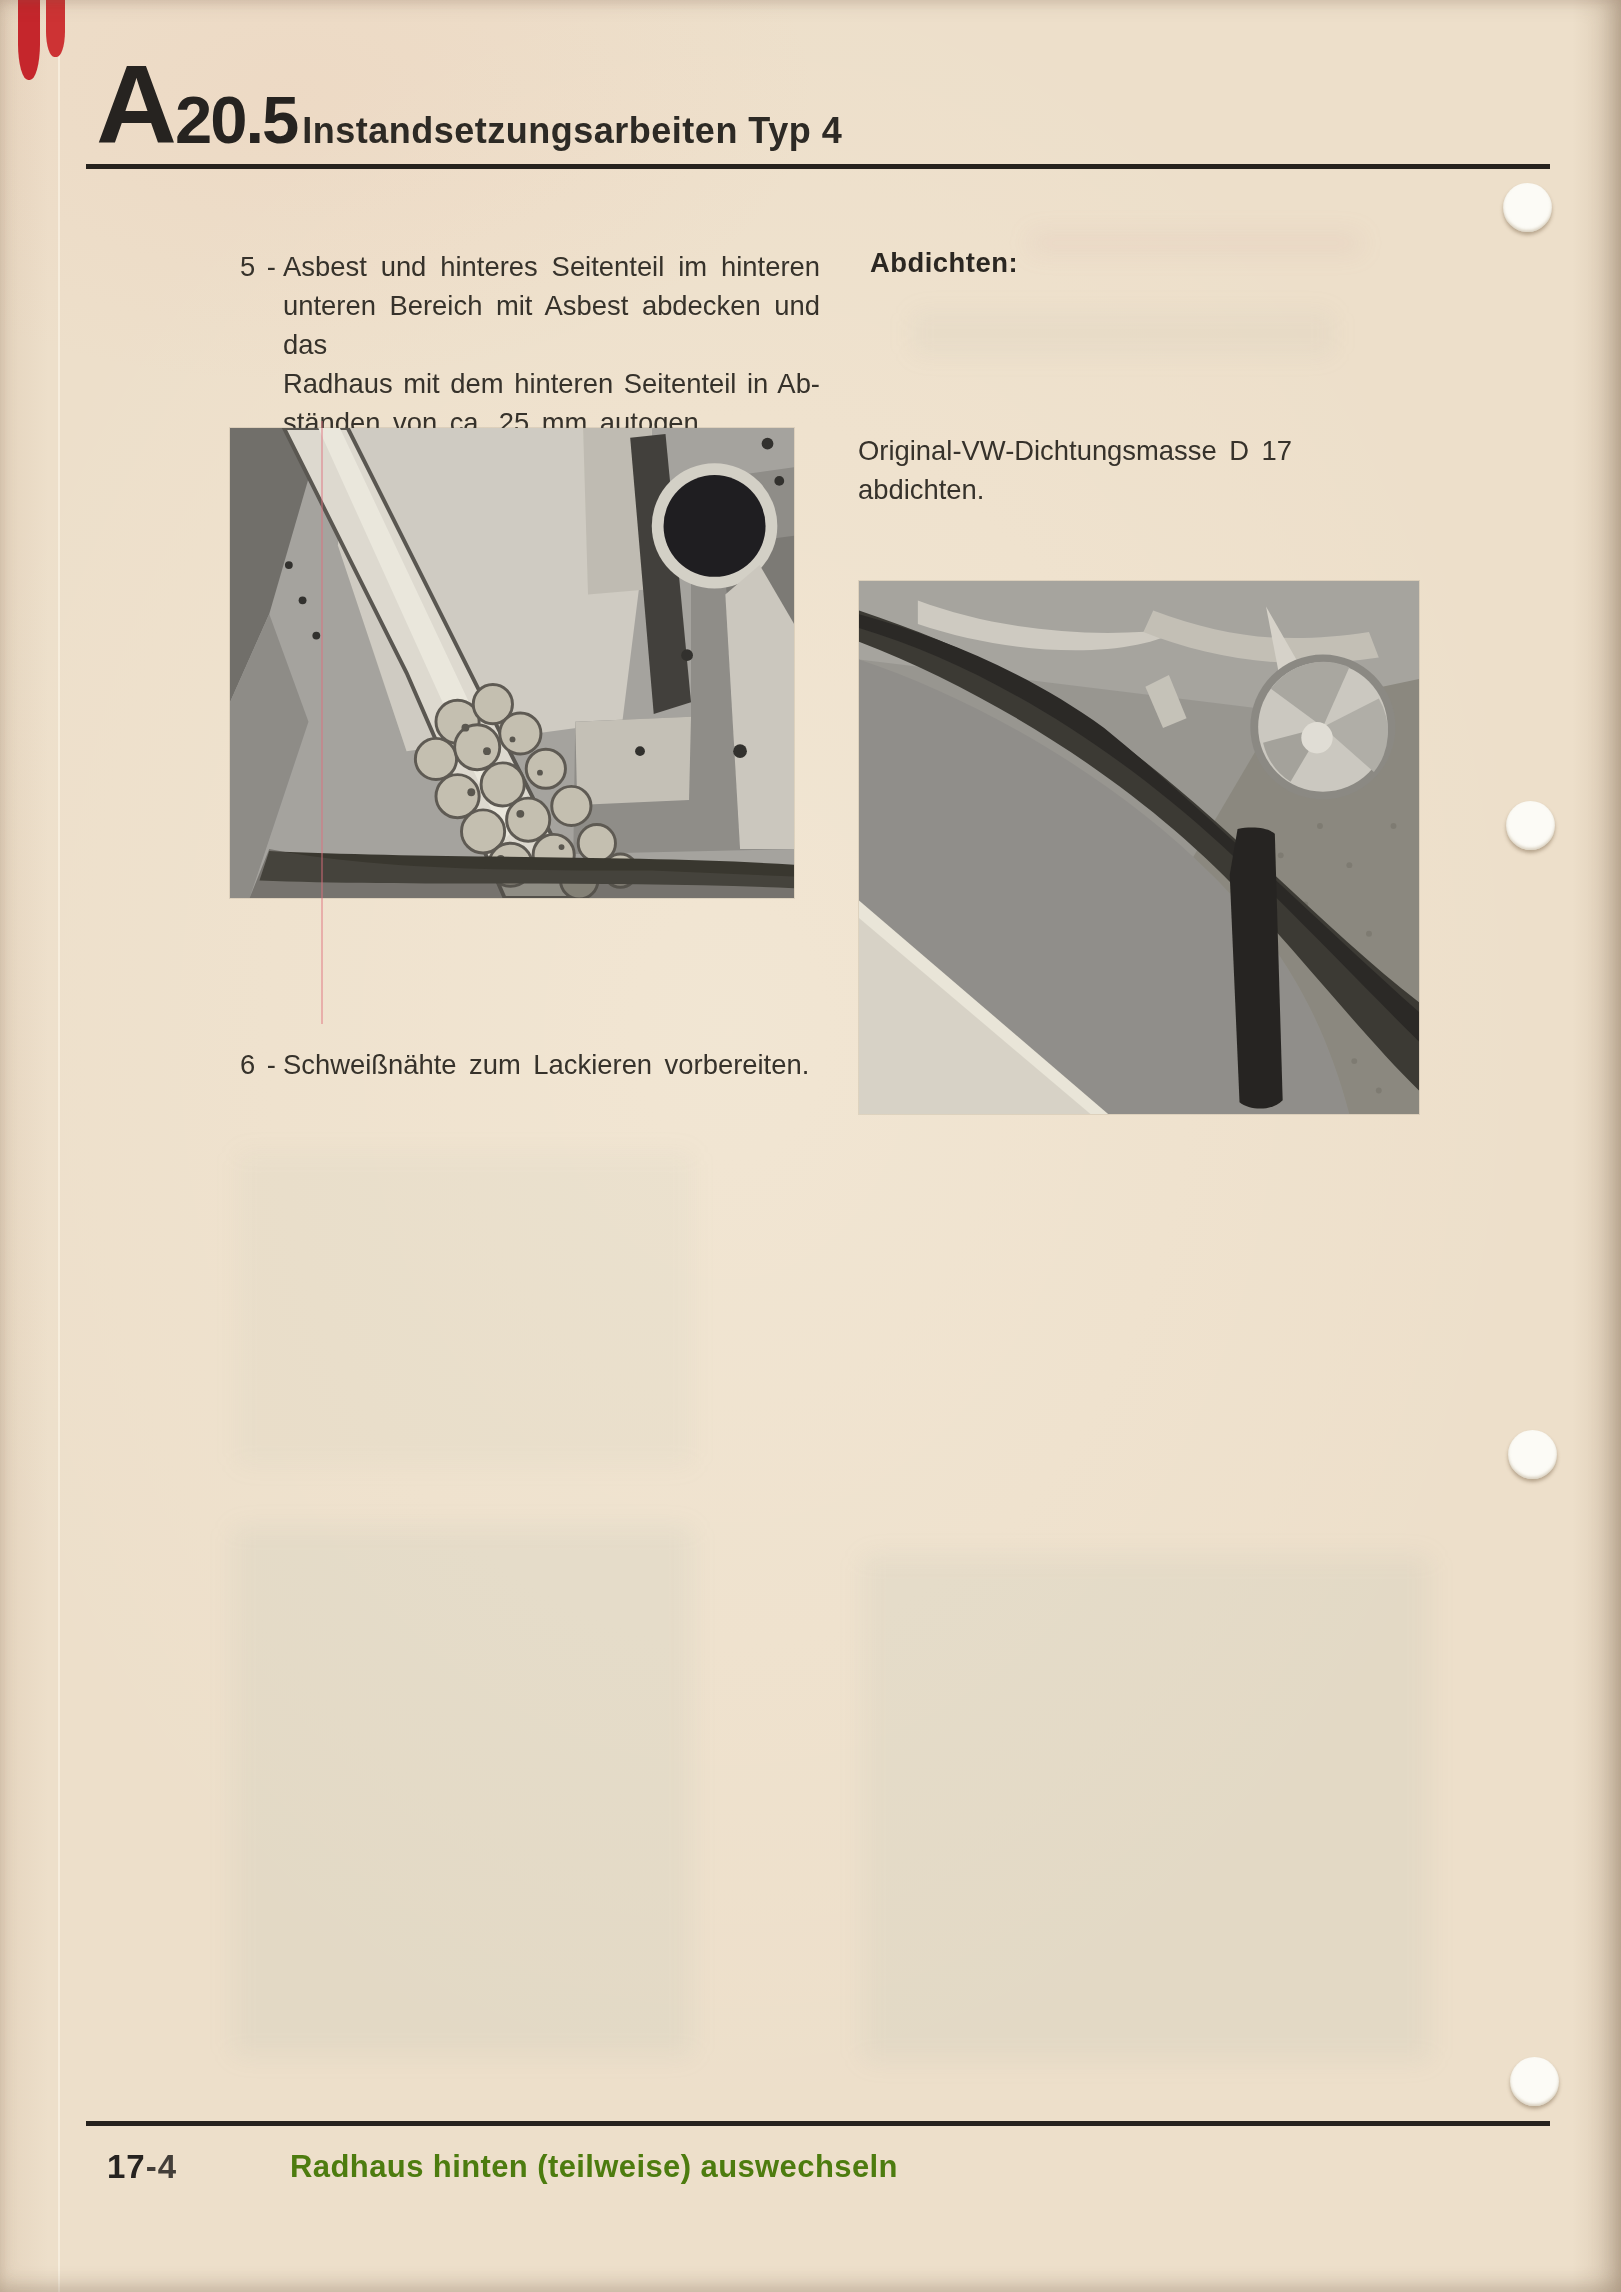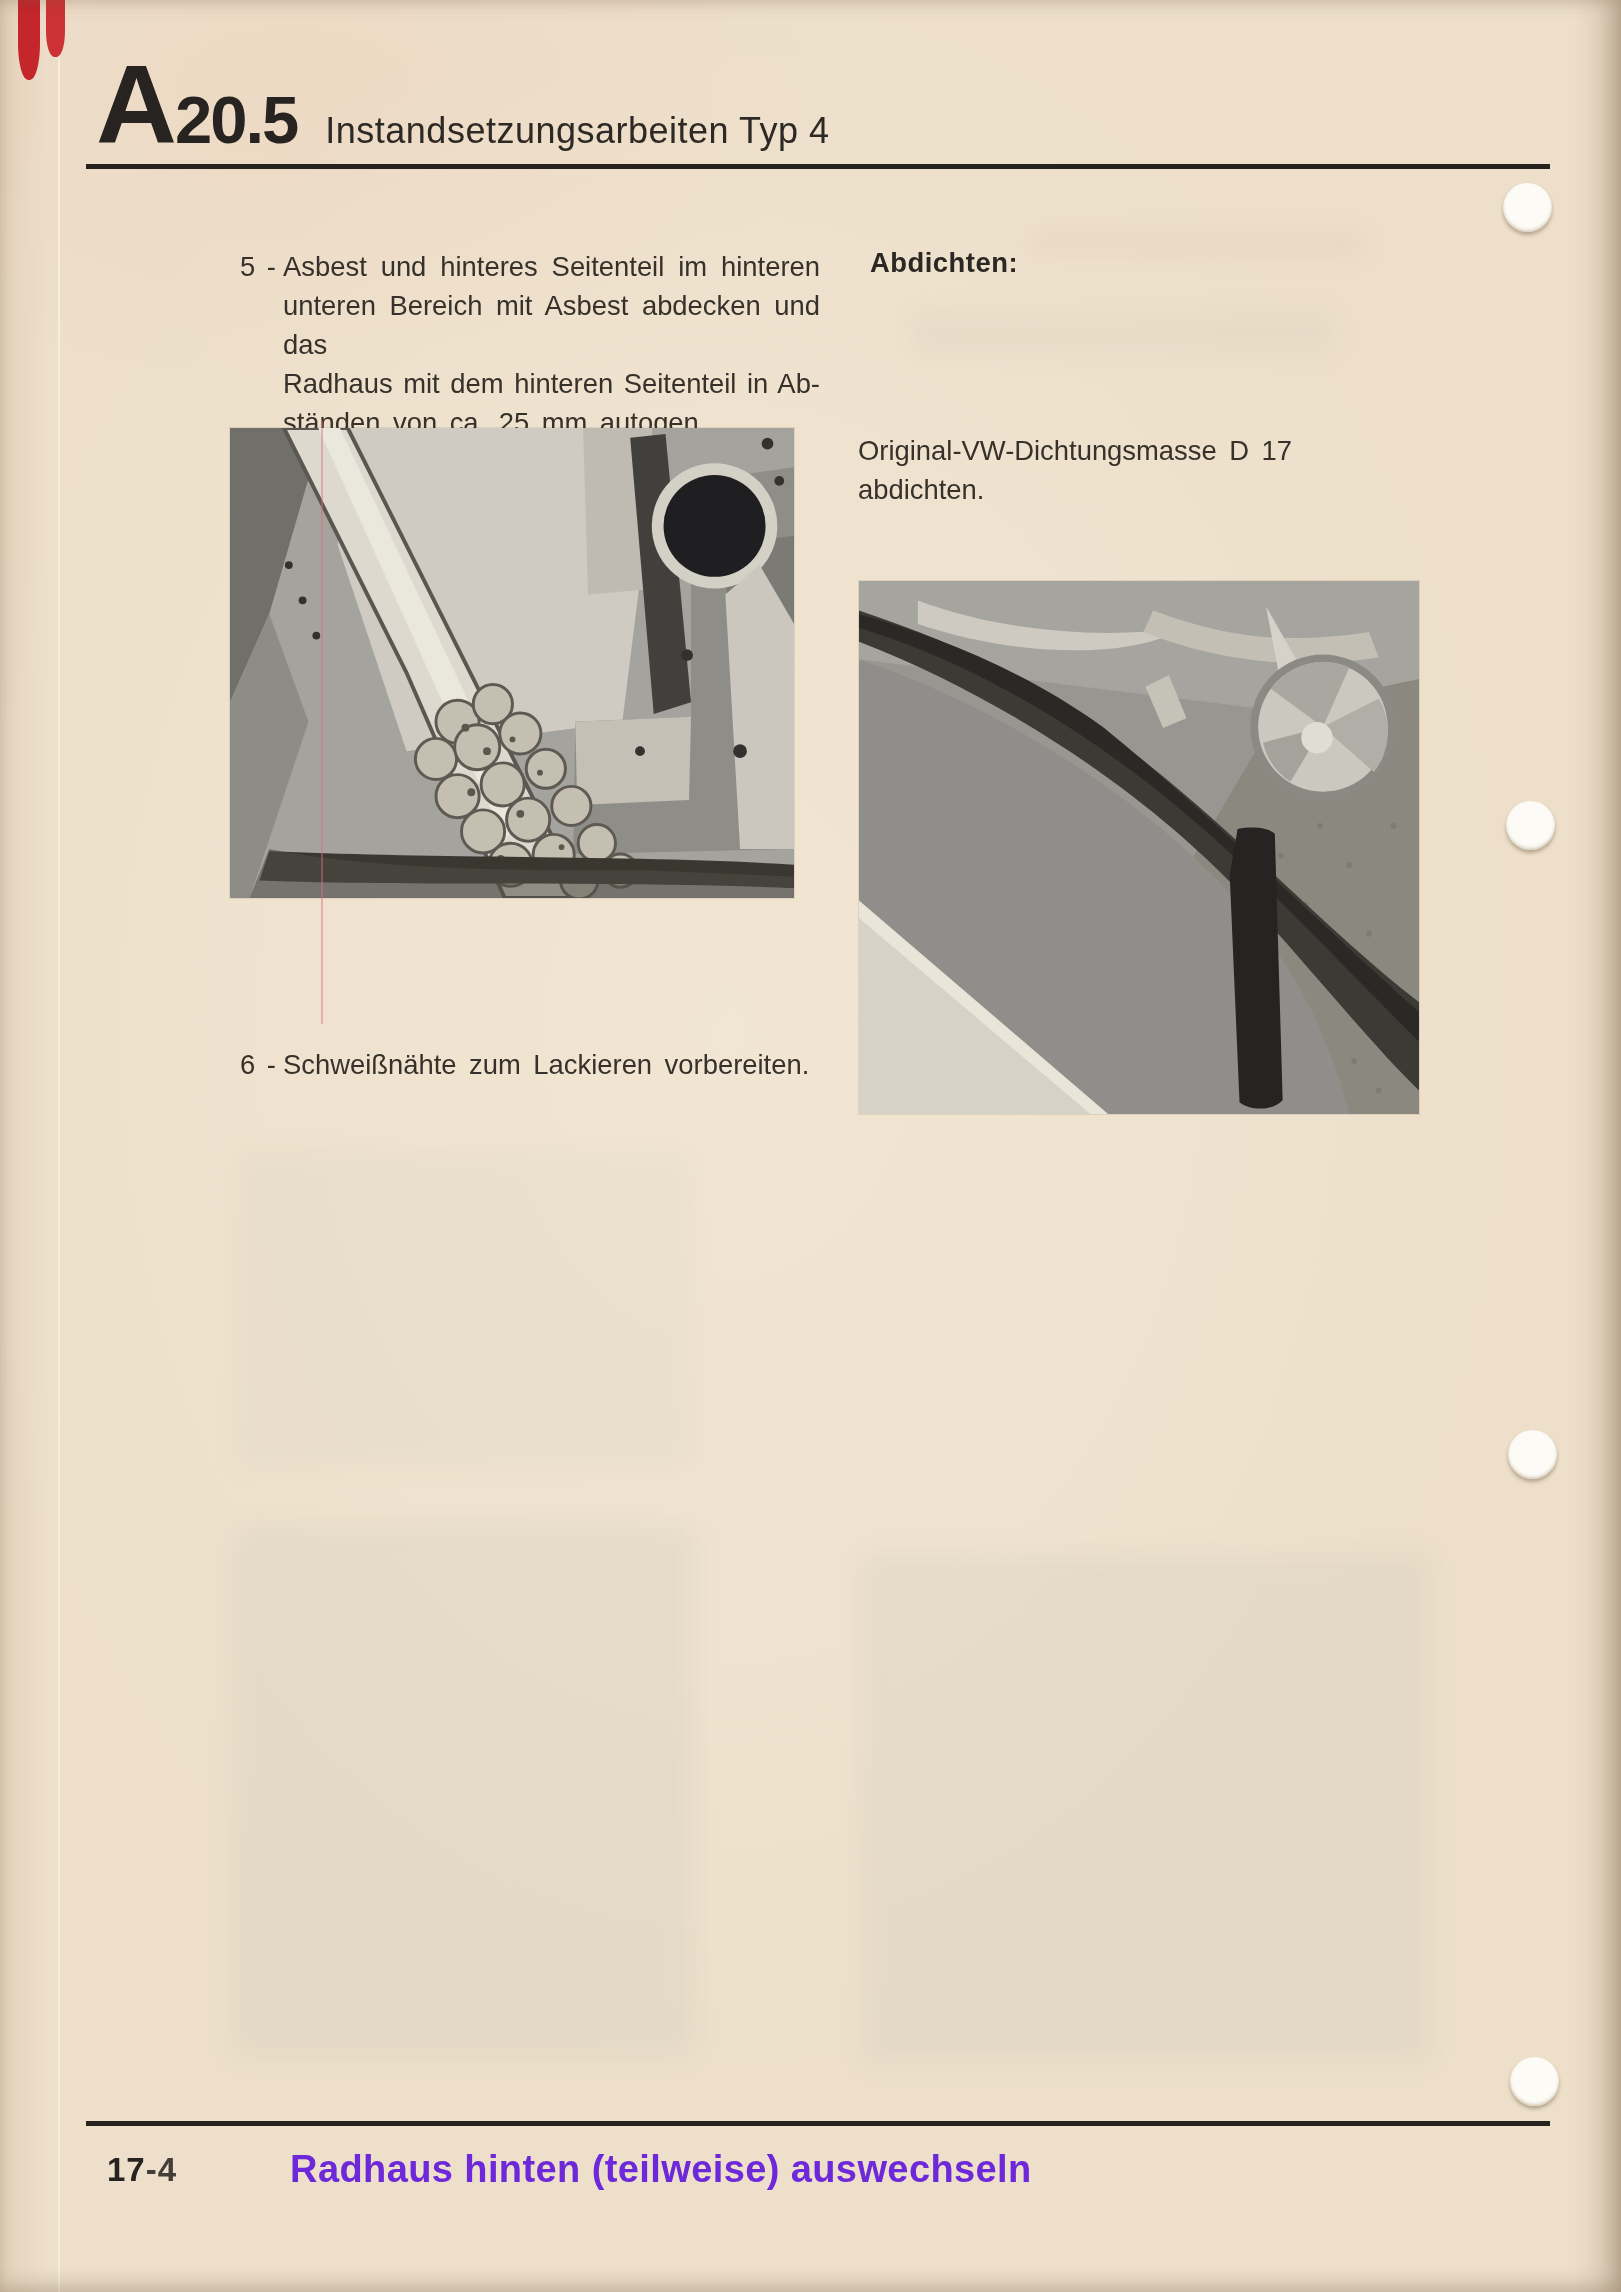--- a/index.html
+++ b/index.html
@@ -34,21 +34,21 @@
   .pink-line{left:321px;top:421px;width:2px;height:603px;background:rgba(225,110,125,.45);}
 
   .red-mark{background:#c5262c;border-radius:0 0 45% 45%;}
   .red-mark.m1{left:17.6px;top:0;width:22.5px;height:80px;}
   .red-mark.m2{left:46px;top:0;width:18.6px;height:57px;background:#cd3334;}
 
   
   .header{left:96px;top:49px;display:flex;align-items:baseline;white-space:nowrap;}
   .hdr-letter{font-weight:700;font-size:112px;line-height:1;color:#262320;letter-spacing:-2px;}
   .hdr-number{font-weight:700;font-size:67px;line-height:1;color:#262320;letter-spacing:-2px;}
-  .hdr-title{font-weight:400;font-size:36px;color:#2d2a25;margin-left:28px;letter-spacing:0.5px;}
+  .hdr-title{font-weight:700;font-size:36px;color:#2d2a25;margin-left:5px;letter-spacing:0.5px;}
   .rule{background:#26221d;height:4.9px;}
   .rule.top{left:86px;top:164px;width:1464px;}
   .rule.bottom{left:86px;top:2121px;width:1464px;}
 
   
   .step{display:flex;font-size:27.4px;line-height:39px;color:#36322b;}
   .step-num{flex:none;width:43px;letter-spacing:2px;}
   .step-text{flex:1;}
   .jline{text-align:justify;text-align-last:justify;}
   .nline{text-align:left;word-spacing:4.9px;}
@@ -76,21 +76,21 @@
     width:49px;height:49px;border-radius:50%;
     background:#fcfbf6;
     box-shadow:0 2.9px 3.9px rgba(120,98,70,.45), inset 0 -2px 2.9px rgba(190,175,150,.55);
   }
 
   
   .footer{left:107px;top:2148px;display:flex;align-items:center;}
   .pagenum{font-size:33px;color:#262320;letter-spacing:1px;}
   .pagenum .b{font-weight:700;}
   .pagenum .r{font-weight:700;opacity:.85;}
-  .foot-title{font-size:38px;font-weight:700;color:#6d28d9;margin-left:113px;letter-spacing:0.4px;}
+  .foot-title{font-size:31px;font-weight:700;color:#4d7c0f;margin-left:113px;letter-spacing:0.4px;}
 </style>
 </head>
 <body>
 
 <div class="page">
 
   <div class="abs paper-tint"></div>
   <div class="abs crease"></div>
 
   <div class="abs red-mark m1"></div>

